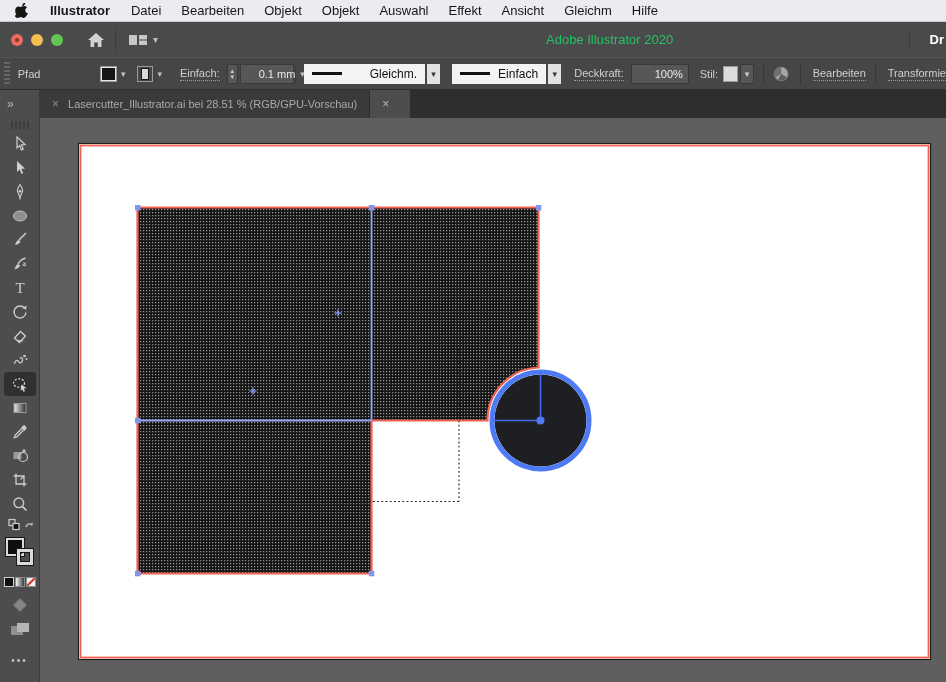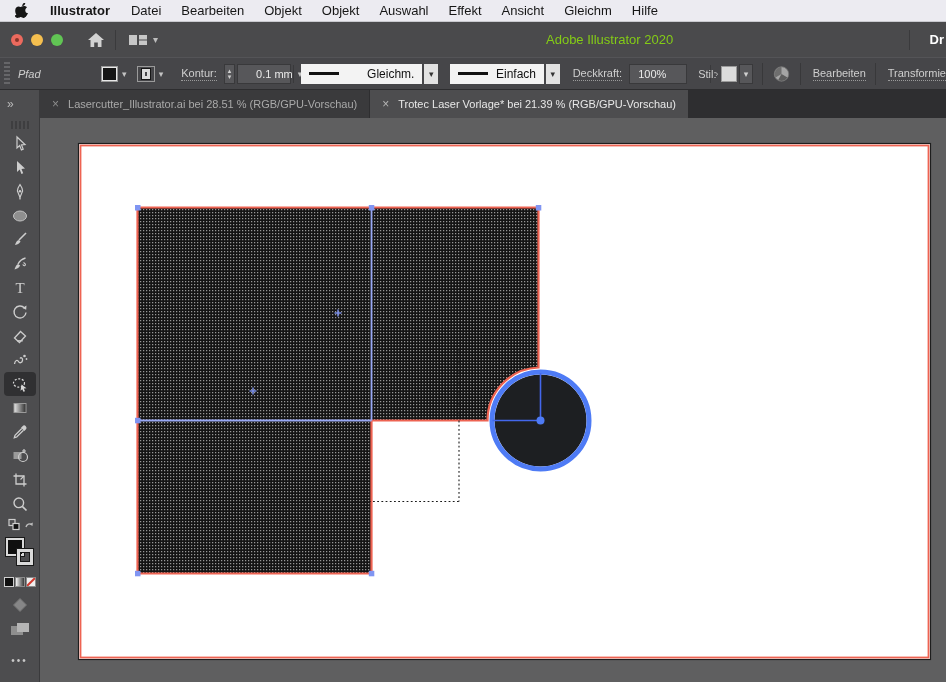--- a/index.html
+++ b/index.html
@@ -21,32 +21,32 @@
   .light{ width:12px; height:12px; border-radius:50%; margin-right:8px; position:relative; }
   .light.red{ background:#ec6a5e; margin-left:11px; }
   .light.red::after{ content:""; position:absolute; left:4px; top:4px; width:4px; height:4px; border-radius:50%; background:#87352a;}
   .light.yellow{ background:#f5bf4f; }
   .light.green{ background:#61c554; }
   .tb-sep{ width:1px; height:20px; background:#3a3a3c; margin:0 10px; }
   .home{ margin-left:16px; }
   .ws-icon{ margin-left:2px; }
   .tb-chev{ color:#bdbdbd; font-size:10px; margin-left:5px; }
   .tb-title{ position:absolute; left:546px; top:0; height:35px; display:flex; align-items:center;
-    color:#84cc16; font-size:13px; }
+    color:#22c55e; font-size:13px; }
   .tb-right{ position:absolute; right:0; top:0; height:35px; display:flex; align-items:center; }
   .tb-right .lbl{ color:#ffffff; font-weight:bold; font-size:13px; padding:0 2px 0 10px; white-space:nowrap; }
 
   
   .optionsbar{ position:absolute; top:57px; left:0; width:946px; height:33px; background:#464649;
     border-top:1px solid #545457; border-bottom:1px solid #2d2d2f;
     display:flex; align-items:center; color:#cfcfcf; font-size:11px; white-space:nowrap; overflow:hidden; }
   .ob-grip{ width:7px; height:24px; margin-left:4px;
     background-image:repeating-linear-gradient(#6e6e71 0 2px, transparent 2px 4px);
     background-size:2px 100%; background-repeat:repeat-x; opacity:.8; }
-  .ob-label{ margin-left:8px;font-style:italic; }
+  .ob-label{ margin-left:8px; }
   .dotted-u{ border-bottom:1px dotted #9a9a9a; padding-bottom:1px; }
   .swatch-fill{ width:20px; height:16px; margin-left:60px; background:#161616; border:1px solid #9a9a9a;
     box-shadow: inset 0 0 0 1px #e8e8e8; }
   .swatch-stroke{ width:20px; height:16px; margin-left:9px; background:#464649; border:1px solid #9a9a9a;
     position:relative; }
   .swatch-stroke::after{ content:""; position:absolute; left:4px; top:2px; right:4px; bottom:2px;
     border:3px solid #dcdcdc; outline:1px solid #161616; }
   .chev{ color:#c3c3c3; font-size:9px; margin:0 2px 0 4px; }
   .kontur{ margin-left:16px; }
   .stepper{ margin-left:7px; width:13px; height:20px; background:#57575a; border:1px solid #39393b;
@@ -54,21 +54,21 @@
     font-size:7px; color:#cfcfcf; }
   .field{ height:20px; background:#57575a; border:1px solid #39393b; display:flex; align-items:center;
     color:#eaeaea; }
   .field.stroke-w{ width:54px; margin-left:2px; padding-left:18px; }
   .field .f-chev{ margin-left:auto; padding:0 4px; color:#c3c3c3; font-size:9px; border-left:1px solid #39393b; height:100%; display:flex; align-items:center;}
   .wdrop{ height:20px; background:#f3f3f3; color:#111; display:flex; align-items:center; padding:0 8px; }
   .wdrop .lineglyph{ width:30px; height:3px; background:#111; margin-right:8px; }
   .wdrop .lbl{ font-size:12px; }
   .wdrop-chev{ width:16px; height:20px; background:#e2e2e2; color:#333; display:flex; align-items:center;
     justify-content:center; font-size:9px; margin-left:2px; }
-  .dk-field{ width:58px; margin-left:7px; padding-left:8px;gap:44px; }
+  .dk-field{ width:58px; margin-left:7px; padding-left:23px;gap:44px; }
   .stil-swatch{ width:18px; height:16px; background:#dcdcdc; border:1px solid #9a9a9a; margin-left:5px; }
   .dk-chev-box{ width:16px; height:20px; background:#57575a; border:1px solid #39393b; color:#cfcfcf;
     display:flex; align-items:center; justify-content:center; font-size:9px; margin-left:2px; }
   .ob-sep{ width:1px; height:22px; background:#38383a; margin:0 9px; }
   .globe{ margin:0 1px; }
 
   
   .tabrow{ position:absolute; top:90px; left:0; width:946px; height:28px; background:#2e2e30; display:flex; }
   .tbr-head{ width:40px; height:28px; background:#4d4d4f; color:#b9b9b9; font-size:12px;
     display:flex; align-items:center; padding-left:7px; border-right:1px solid #3a3a3c; }
@@ -154,21 +154,21 @@
     </div>
   </div>
 
   <div class="optionsbar">
     <div class="ob-grip"></div>
     <span class="ob-label">Pfad</span>
     <div class="swatch-fill"></div>
     <span class="chev">▾</span>
     <div class="swatch-stroke"></div>
     <span class="chev">▾</span>
-    <span class="kontur dotted-u">Kontur:</span>
+    <span class="kontur dotted-u">Einfach:</span>
     <div class="stepper">
       <span>▴</span>
         <span>▾</span>
     </div>
     <div class="field stroke-w">
       <span>0.1 mm</span>
       <span class="f-chev">▾</span>
     </div>
     <div class="wdrop" style="margin-left:10px;gap:20px;">
       <span class="lineglyph"></span>
@@ -203,21 +203,20 @@
 
   <div class="tabrow">
     <div class="tbr-head">»</div>
     <div class="tabs">
       <div class="tab inactive">
         <span class="x">×</span>
         <span>Lasercutter_Illustrator.ai bei 28.51 % (RGB/GPU-Vorschau)</span>
       </div>
       <div class="tab active">
         <span class="x">×</span>
-        <span>Trotec Laser Vorlage* bei 21.39 % (RGB/GPU-Vorschau)</span>
       </div>
     </div>
   </div>
 
   <div class="main">
 
     <div class="toolbar">
       <div class="tool-grip"></div>
 
       <div class="tool">

